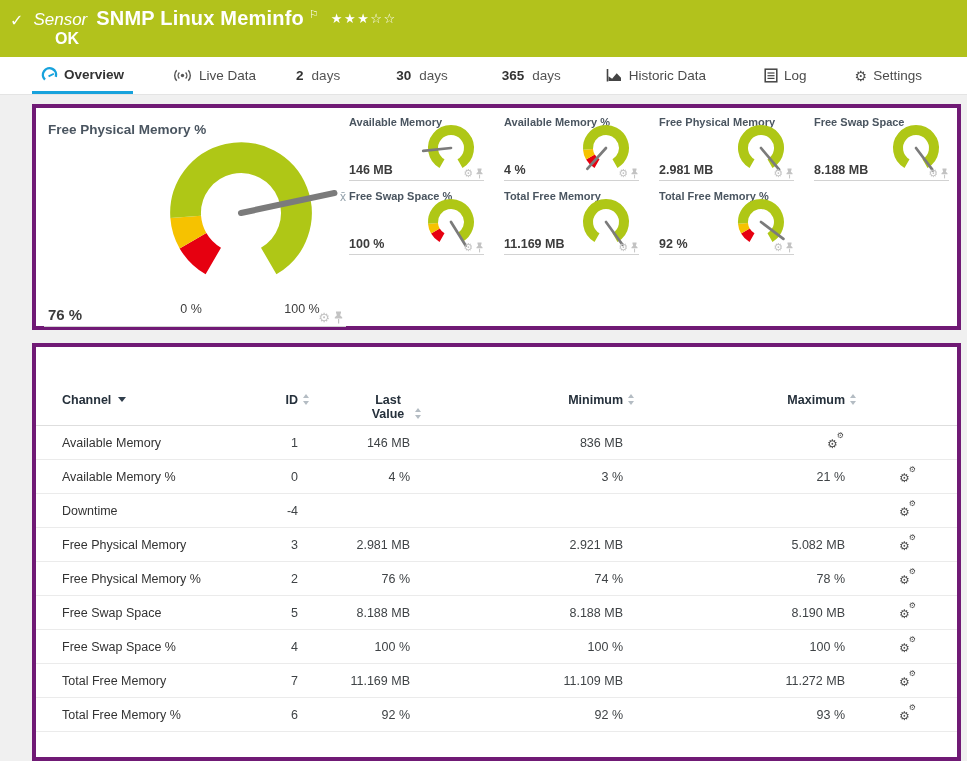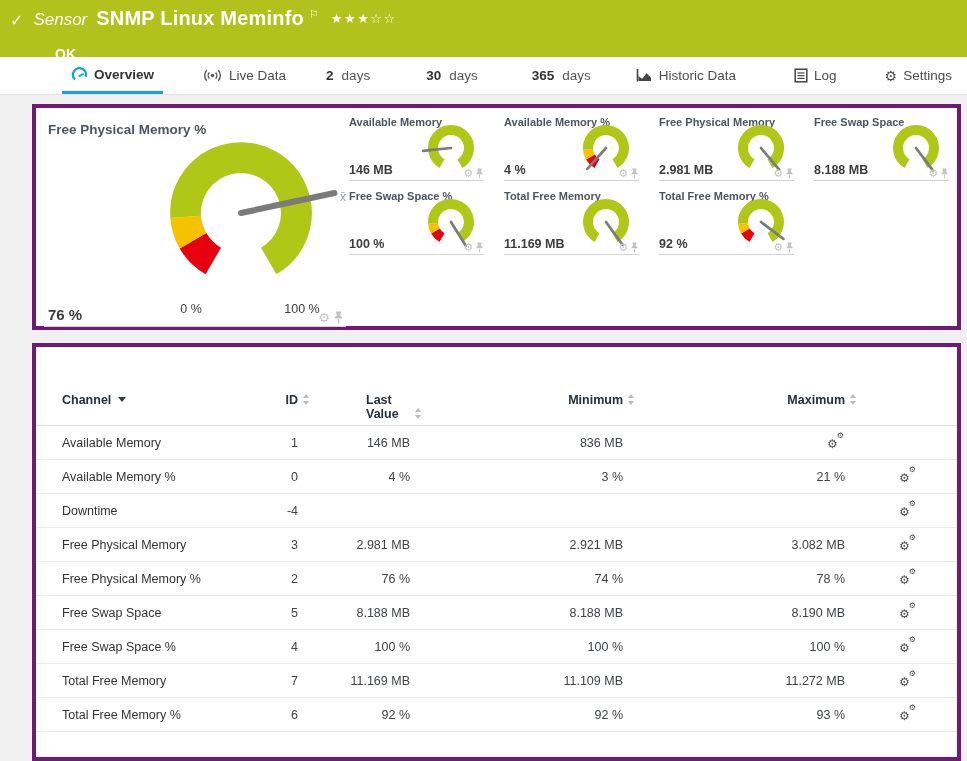--- a/index.html
+++ b/index.html
@@ -7,24 +7,24 @@
   .page{position:relative;width:967px;height:761px;background:#f0f0f0;overflow:hidden;}
 
   
   .sensor-header{position:absolute;left:0;top:0;width:100%;height:57px;background:#b2c21c;color:#fff;}
   .sensor-header .row1{position:absolute;left:10px;top:7px;display:flex;align-items:baseline;}
   .check{font-size:16px;font-weight:bold;margin-right:10px;position:relative;top:1px;}
   .kind{font-style:italic;font-size:17px;margin-right:9px;}
   .sname{font-weight:bold;font-size:20px;letter-spacing:.2px;}
   .flag{font-size:11px;margin-left:5px;position:relative;top:-7px;}
   .stars{font-size:13px;margin-left:12px;letter-spacing:1.5px;position:relative;top:-2px;cursor:pointer;}
-  .status-ok{position:absolute;left:55px;top:46px;font-size:14px;font-weight:bold;}
-
-  
-  .tabs{position:absolute;left:0;top:57px;width:100%;height:38px;background:#fff;border-bottom:1px solid #e4e4e4;display:flex;align-items:stretch;padding-left:62px;box-sizing:border-box;}
+  .status-ok{position:absolute;left:55px;top:30px;font-size:16px;font-weight:bold;}
+
+  
+  .tabs{position:absolute;left:0;top:57px;width:100%;height:38px;background:#fff;border-bottom:1px solid #e4e4e4;display:flex;align-items:stretch;padding-left:32px;box-sizing:border-box;}
   .tab{display:flex;align-items:center;gap:6px;font-size:13.5px;color:#4c4c4c;padding:0 9px;cursor:pointer;white-space:nowrap;}
   .tab svg{display:block;}
   .tab.active{border-bottom:3px solid #17a2dc;color:#333;font-weight:bold;}
   .tab .num{font-weight:bold;color:#333;}
   .tab .unit{color:#555;margin-left:2px;}
   .gear-glyph{font-family:"DejaVu Sans",sans-serif;font-style:normal;}
   .tab .gear-glyph{font-size:14px;color:#4c4c4c;}
   .t-gap1{width:30px}.t-gap2{width:22px}.t-gap3{width:38px}.t-gap4{width:36px}.t-gap5{width:26px}.t-gap6{width:40px}.t-gap7{width:30px}
 
   
@@ -53,21 +53,21 @@
   .s-tile .tile-icons{right:0;bottom:1px;gap:2px;}
   .s-tile .tile-icons .gear-glyph{font-size:11px;line-height:11px;}
 
   
   .tbl{margin-top:42px;}
   .trow{display:grid;grid-template-columns:178px 58px 112px 213px 222px 1fr;align-items:center;padding:0 40px 0 26px;}
   .thead{align-items:start;padding-top:4px;padding-bottom:4px;border-bottom:1px solid #dedede;font-size:12.5px;font-weight:bold;color:#25303b;}
   .th{cursor:pointer;}
   .th.right,.td.right{text-align:right;}
   .th .lbl{display:inline;}
-  .th-lastvalue .lbl{display:inline-block;width:44px;text-align:left;}
+  .th-lastvalue .lbl{display:inline-block;width:44px;text-align:center;}
   .sort{display:inline-block;width:8px;height:11px;position:relative;margin-left:4px;margin-right:-12px;vertical-align:-1px;}
   .th-channel .sort-desc{display:inline-block;width:0;height:0;border-left:4px solid transparent;border-right:4px solid transparent;border-top:5px solid #303e4c;margin-left:7px;vertical-align:2px;}
   .sort::before,.sort::after{content:"";position:absolute;left:1px;width:0;height:0;border-left:3.5px solid transparent;border-right:3.5px solid transparent;}
   .sort::before{top:0;border-bottom:4.5px solid #b4bcc3;}
   .sort::after{bottom:0;border-top:4.5px solid #b4bcc3;}
   .drow{height:33px;border-bottom:1px solid #ebebeb;font-size:12.5px;color:#3f4346;}
   .drow .td-channel{color:#333;}
   .td-icon{text-align:right;}
   .gears{position:relative;display:inline-block;width:18px;height:16px;color:#4d4d4d;cursor:pointer;}
   .gears .g1{position:absolute;left:0;bottom:-1px;font-size:12px;line-height:12px;}
@@ -346,21 +346,21 @@
         <div class="td right"></div>
         <div class="td right"></div>
         <div class="td td-icon"><span class="gears"><i class="gear-glyph g1">⚙</i><i class="gear-glyph g2">⚙</i></span></div>
       </div>
 
       <div class="trow drow">
         <div class="td td-channel">Free Physical Memory</div>
         <div class="td right">3</div>
         <div class="td right">2.981 MB</div>
         <div class="td right">2.921 MB</div>
-        <div class="td right">3.082 MB</div>
+        <div class="td right">5.082 MB</div>
         <div class="td td-icon"><span class="gears"><i class="gear-glyph g1">⚙</i><i class="gear-glyph g2">⚙</i></span></div>
       </div>
 
       <div class="trow drow">
         <div class="td td-channel">Free Physical Memory %</div>
         <div class="td right">2</div>
         <div class="td right">76 %</div>
         <div class="td right">74 %</div>
         <div class="td right">78 %</div>
         <div class="td td-icon"><span class="gears"><i class="gear-glyph g1">⚙</i><i class="gear-glyph g2">⚙</i></span></div>

